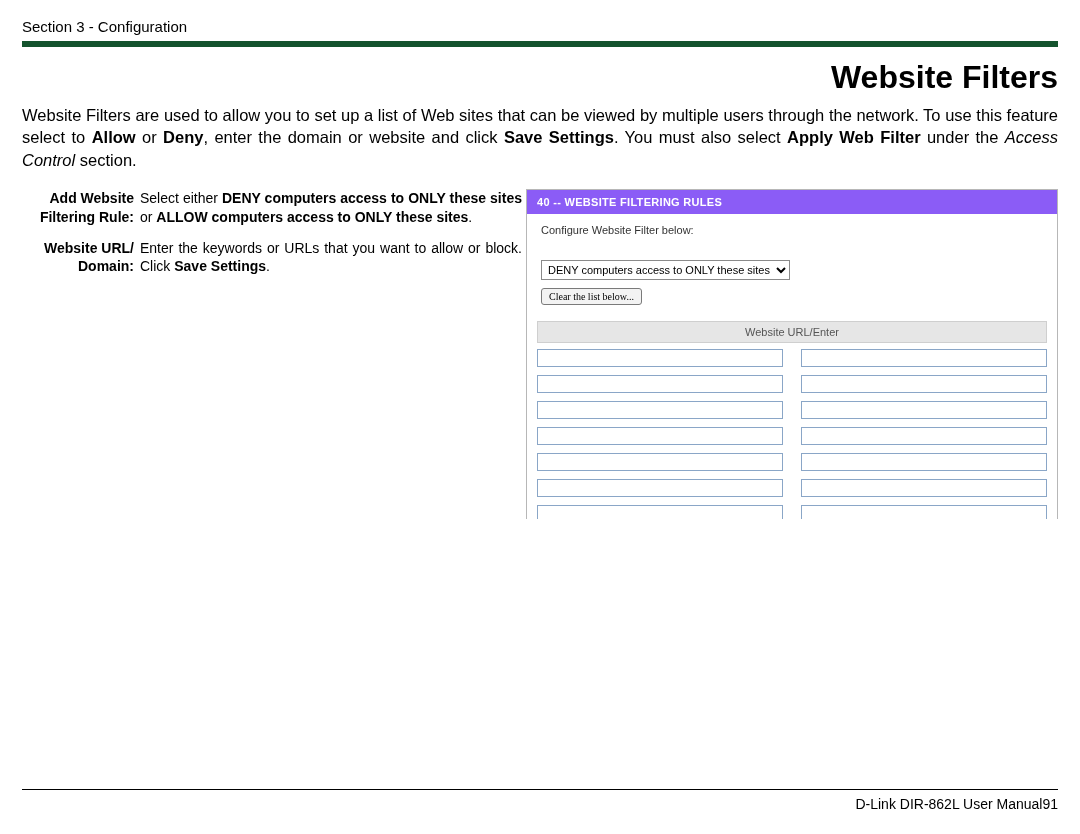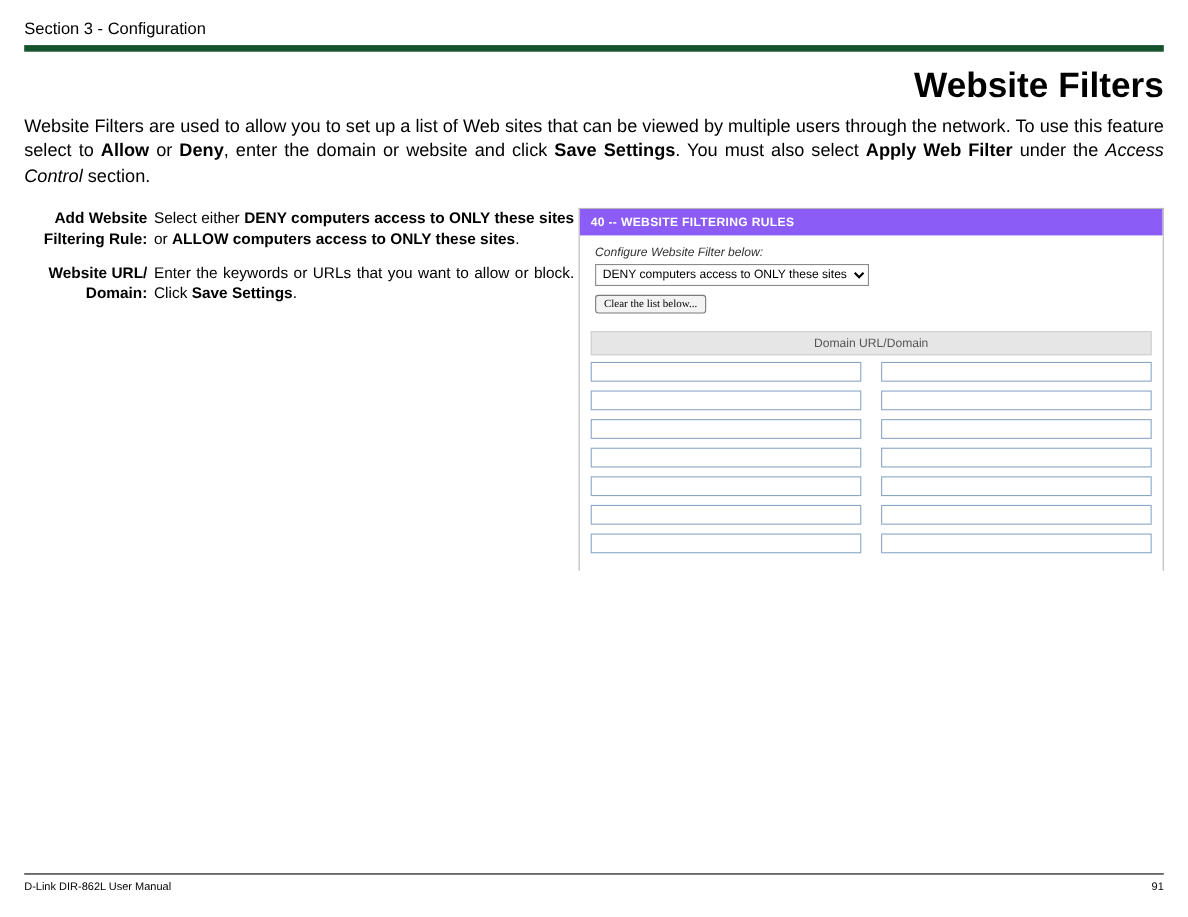--- a/index.html
+++ b/index.html
@@ -63,21 +63,21 @@
   }
   .panel-titlebar {
     background: #8b5cf6;
     color: #fff;
     font-weight: 700;
     font-size: 11px;
     padding: 6px 10px;
     letter-spacing: 0.3px;
   }
   .panel-body { padding: 10px 12px 6px 14px; }
-  .configure-label { margin-bottom: 4px; font-style: italic; }
+  .configure-label { margin-bottom: 24px; }
   .select-wrap select {
     font-family: Verdana, Tahoma, Arial, sans-serif;
     font-size: 11px;
     border: 1px solid #8a8a8a;
     background: #fff;
     padding: 1px 2px;
     height: 20px;
   }
   .clear-btn {
     margin-top: 8px;
@@ -109,23 +109,23 @@
     padding: 0 3px;
   }
 
   .footer {
     position: absolute;
     left: 22px;
     right: 22px;
     bottom: 22px;
     border-top: 1px solid #000;
     padding-top: 6px;
-    font-size: 10px;
+    font-size: 14px;
     display: flex;
-    justify-content: space-between;
+    justify-content: flex-end;
   }
 </style>
 </head>
 <body>
 
 <div class="top-header">Section 3 - Configuration</div>
 
 <h1 class="page-title">Website Filters</h1>
 
 <p class="intro-text">
@@ -160,21 +160,21 @@
     <div class="panel-body">
       <div class="configure-label">Configure Website Filter below:</div>
       <div class="select-wrap">
         <select>
           <option>DENY computers access to ONLY these sites</option>
         </select>
       </div>
       <button class="clear-btn">Clear the list below...</button>
     </div>
     <div class="grid-wrap">
-      <div class="grid-header">Domain URL/Domain</div>
+      <div class="grid-header">Website URL/Enter</div>
       <div class="grid-row">
           <input style="">
           <input style="">
         </div>
       <div class="grid-row">
           <input style="">
           <input style="">
         </div>
       <div class="grid-row">
           <input style="">

